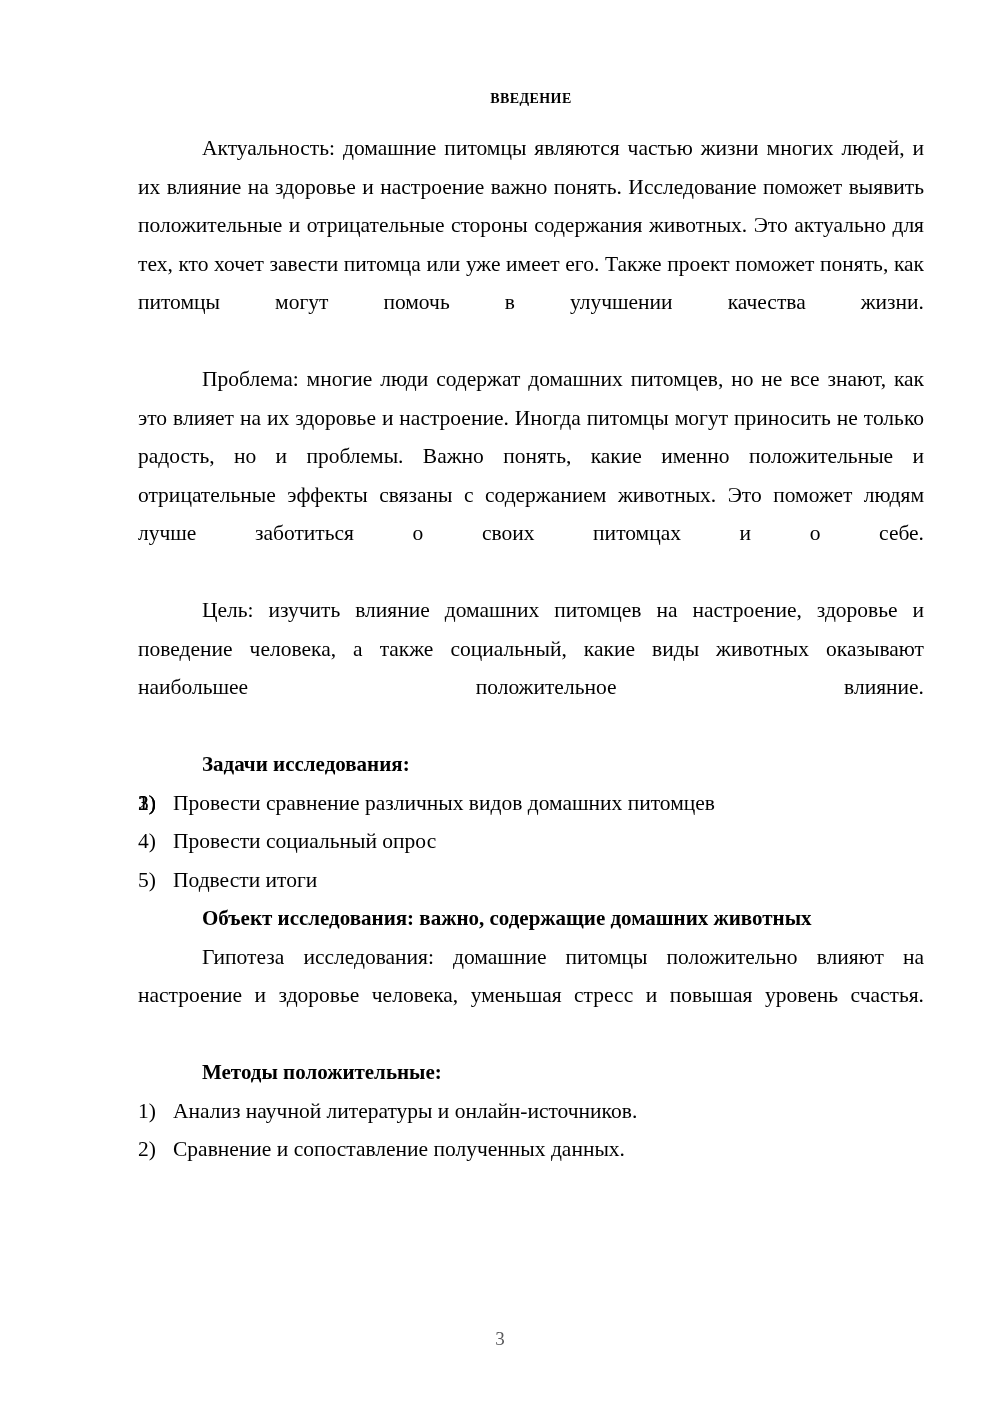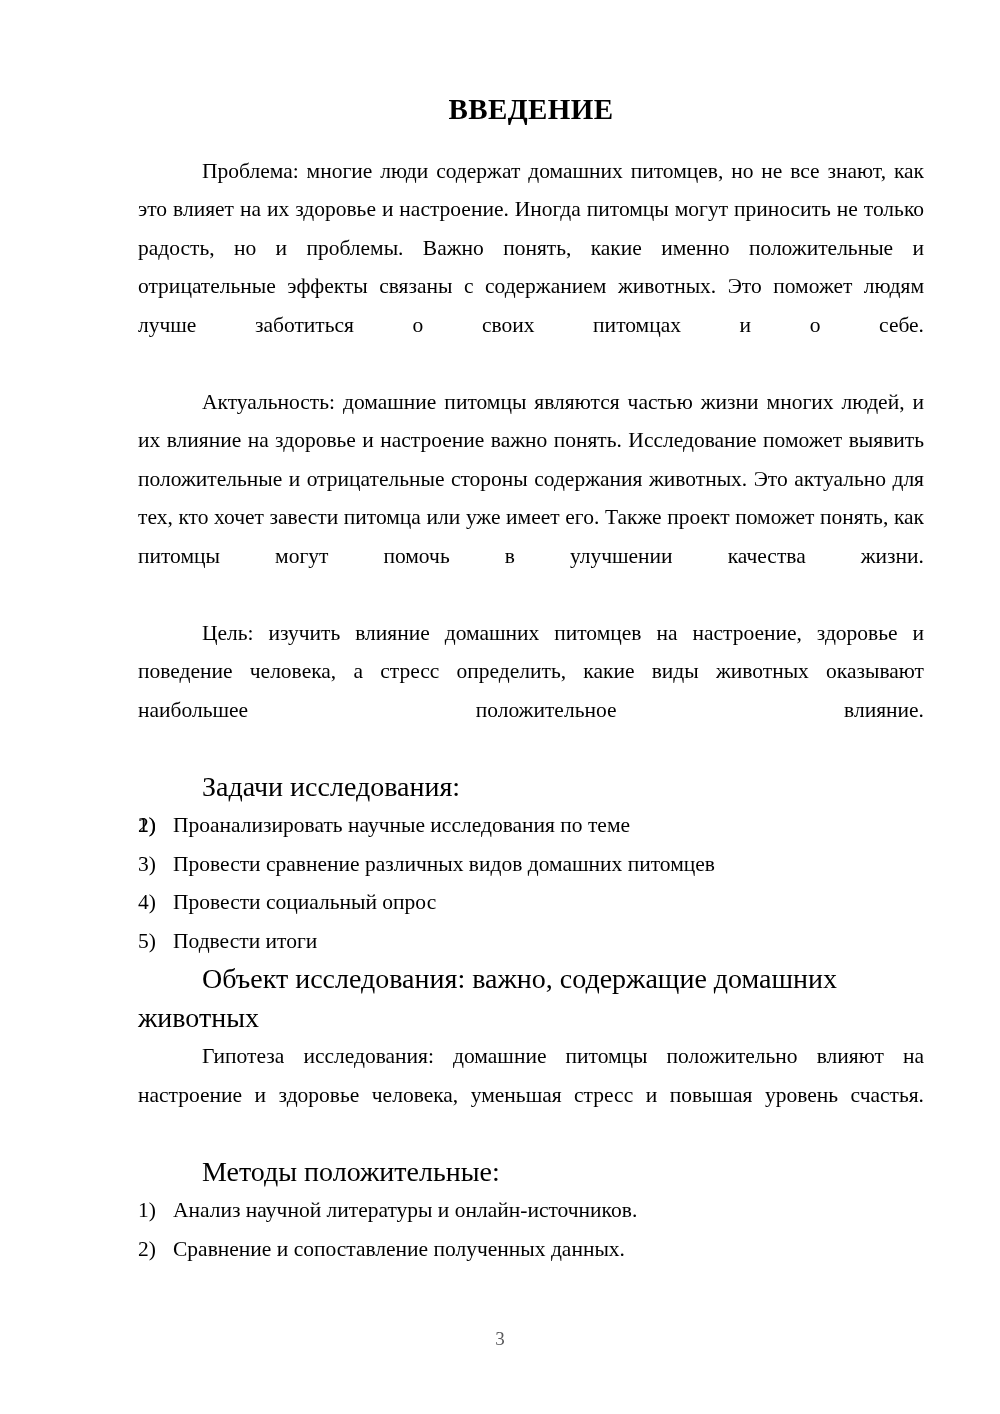--- a/index.html
+++ b/index.html
@@ -19,21 +19,21 @@
     color: #000000;
     overflow: hidden;
   }
   .content {
     position: absolute;
     left: 138px;
     top: 88px;
     width: 786px;
   }
   .doc-title {
-    font-size: 29px;
+    font-size: 14px;
     font-weight: bold;
     text-align: center;
     letter-spacing: 0.4px;
     line-height: 1.5;
     margin: 0 0 20px 0;
   }
   p.para {
     font-size: 21.5px;
     line-height: 38.5px;
     text-align: justify;
@@ -42,25 +42,26 @@
     margin: 0 0 0 0;
     hyphens: none;
   }
   
   p.para::after {
     content: "";
     display: inline-block;
     width: 100%;
   }
   p.single {
-    font-size: 28px;
+    font-size: 21px;
     line-height: 38.5px;
     text-align: left;
     text-indent: 64px;
     margin: 0;
+    font-weight: bold;
   }
   p.single::after { content: none; }
   ol.tasklist {
     list-style: none;
     margin: 0;
     padding: 0;
   }
   ol.tasklist li {
     font-size: 21.5px;
     line-height: 38.5px;
@@ -87,35 +88,34 @@
   }
 </style>
 </head>
 <body>
 
 <div class="page">
   <div class="content">
 
     <h1 class="doc-title">ВВЕДЕНИЕ</h1>
 
+    <p class="para">Актуальность: домашние питомцы являются частью жизни многих людей, и их влияние на здоровье и настроение важно понять. Исследование поможет выявить положительные и отрицательные стороны содержания животных. Это актуально для тех, кто хочет завести питомца или уже имеет его. Также проект поможет понять, как питомцы могут помочь в улучшении качества жизни.</p>
+
     <p class="para">Проблема: многие люди содержат домашних питомцев, но не все знают, как это влияет на их здоровье и настроение. Иногда питомцы могут приносить не только радость, но и проблемы. Важно понять, какие именно положительные и отрицательные эффекты связаны с содержанием животных. Это поможет людям лучше заботиться о своих питомцах и о себе.</p>
 
-    <p class="para">Актуальность: домашние питомцы являются частью жизни многих людей, и их влияние на здоровье и настроение важно понять. Исследование поможет выявить положительные и отрицательные стороны содержания животных. Это актуально для тех, кто хочет завести питомца или уже имеет его. Также проект поможет понять, как питомцы могут помочь в улучшении качества жизни.</p>
-
-    <p class="para">Цель: изучить влияние домашних питомцев на настроение, здоровье и поведение человека, а стресс определить, какие виды животных оказывают наибольшее положительное влияние.</p>
+    <p class="para">Цель: изучить влияние домашних питомцев на настроение, здоровье и поведение человека, а также социальный, какие виды животных оказывают наибольшее положительное влияние.</p>
 
     <p class="single">Задачи исследования:</p>
 
     <ol class="tasklist list-offset">
       <li>
         <span class="marker">1)</span>
       </li>
       <li>
         <span class="marker">2)</span>
-        <span>Проанализировать научные исследования по теме</span>
       </li>
       <li>
         <span class="marker">3)</span>
         <span>Провести сравнение различных видов домашних питомцев</span>
       </li>
       <li>
         <span class="marker">4)</span>
         <span>Провести социальный опрос</span>
       </li>
       <li>

